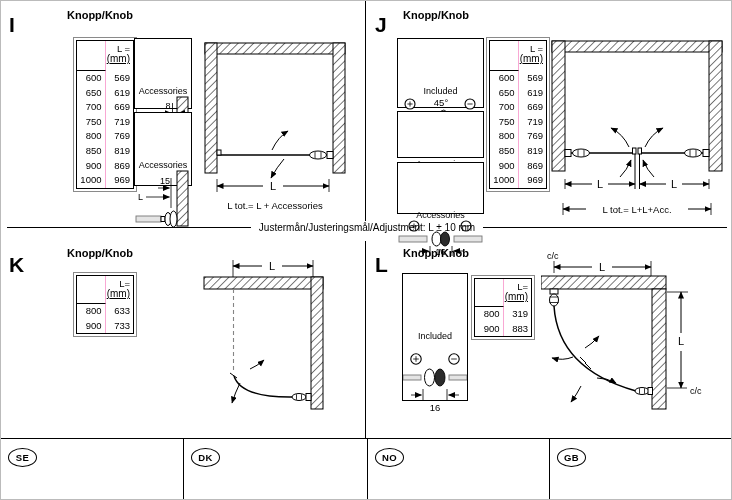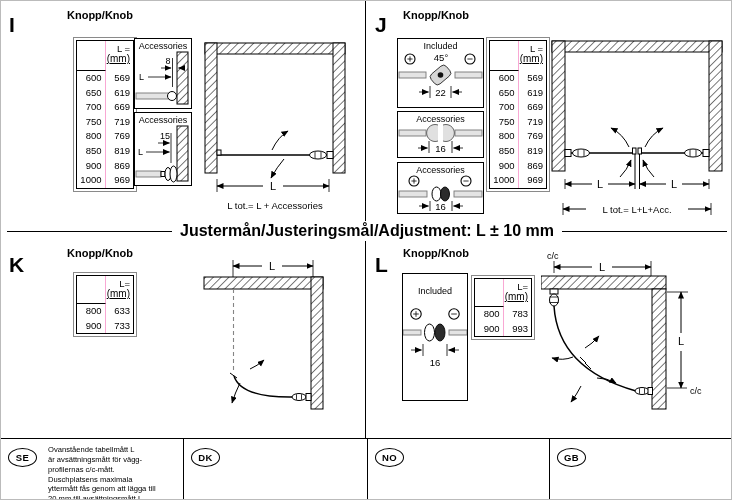--- a/index.html
+++ b/index.html
@@ -17,26 +17,26 @@
   .td { flex:1; text-align:right; padding:0 3px 0 0; font-size:9.5px; line-height:14.6px; }
   .td.l { border-right:1px solid #f9a8d4; }
   .tr.th { height:30px; }
   .tr.th .td.l { border-bottom:1px solid #000; }
   .hdr { display:flex; flex-direction:column; align-items:flex-end; padding-top:3px; line-height:10px; }
   .hd1 { font-size:9.5px; }
   .hd2 { font-size:10px;text-decoration:underline; }
 
   
   .accbox { border:1px solid #000; background:#fff; box-sizing:border-box; }
-  .accl { text-align:center; font-size:9px; padding-top:2px; white-space:nowrap; }
+  .accl { text-align:center; font-size:9px; padding-top:2px; white-space:nowrap;margin-top:45px; }
 
   
   .divrow { display:flex; align-items:center; }
   .dline { flex:1; border-top:1.8px solid #000; }
-  .dtext { padding:0 8px; font-weight:bold; font-size:16px; white-space:nowrap; }
+  .dtext { padding:0 8px; font-weight:normal; font-size:10px; white-space:nowrap; }
 
   .vdiv { width:1px; background:#000; }
   .hdivb { height:1px; background:#000; }
 
   
   .fcell { top:437px; height:63px; display:flex; gap:11px; padding:7px 4px 0 7px; box-sizing:border-box; }
   .fcell.bl { border-left:1px solid #000; }
   .badge { flex:none; width:27px; height:17px; border:1.5px solid #000; border-radius:50%;
            display:flex; align-items:center; justify-content:center;
            font-weight:bold; font-size:9.5px; margin-top:3px; letter-spacing:0.3px; }
@@ -402,25 +402,25 @@
     <div class="tbl" style="width:56px">
       <div class="tr th" style="height:28px">
         <div class="td l"></div>
         <div class="td hdr">
           <span class="hd1">L=</span>
           <span class="hd2">(mm)</span>
         </div>
       </div>
       <div class="tr">
           <div class="td l">800</div>
-          <div class="td">783</div>
+          <div class="td">319</div>
         </div>
       <div class="tr">
           <div class="td l">900</div>
-          <div class="td">993</div>
+          <div class="td">883</div>
         </div>
     </div>
   </div>
 
   <svg class="abs" style="left:540px;top:244px" width="190" height="192" viewBox="0 0 190 192">
     <text x="6" y="14" class="t9">c/c</text>
     <line x1="13" y1="16" x2="13" y2="28" class="thin"></line>
     <line x1="110" y1="16" x2="110" y2="31" class="thin"></line>
     <line x1="13" y1="22" x2="51" y2="22" class="ln" marker-start="url(#ah)"></line>
     <line x1="71" y1="22" x2="110" y2="22" class="ln" marker-end="url(#ah)"></line>
@@ -447,26 +447,20 @@
     <line x1="140" y1="47" x2="140" y2="88" class="ln" marker-start="url(#ah)"></line>
     <line x1="140" y1="106" x2="140" y2="143" class="ln" marker-end="url(#ah)"></line>
     <text x="140" y="100" text-anchor="middle" class="t11">L</text>
     <text x="149" y="149" class="t9">c/c</text>
   </svg>
 
   <div class="abs hdivb" style="left:0;top:437px;width:732px"></div>
 
   <div class="abs fcell" style="left:0;width:182px">
     <div class="badge">SE</div>
-    <div class="ftext">Ovanstående tabellmått L
-är avsättningsmått för vägg-
-profilernas c/c-mått.
-Duschplatsens maximala
-yttermått fås genom att lägga till
-20 mm till avsättningsmått L .</div>
   </div>
   <div class="abs fcell bl" style="left:182px;width:184px">
     <div class="badge">DK</div>
   </div>
   <div class="abs fcell bl" style="left:366px;width:182px">
     <div class="badge">NO</div>
   </div>
   <div class="abs fcell bl" style="left:548px;width:184px">
     <div class="badge">GB</div>
   </div>

